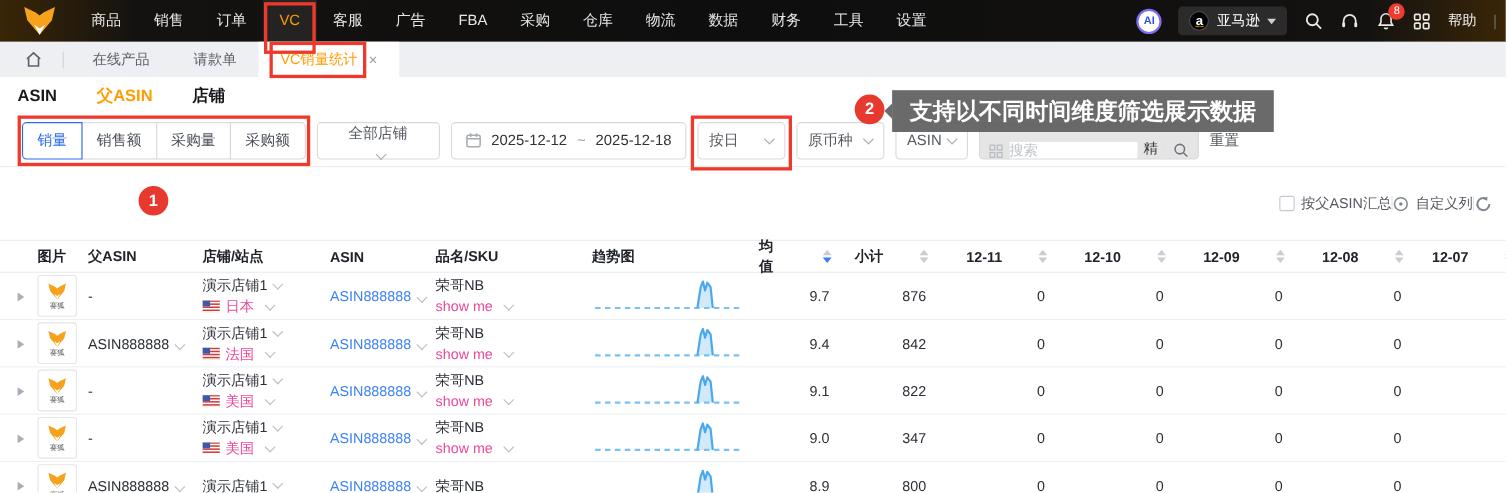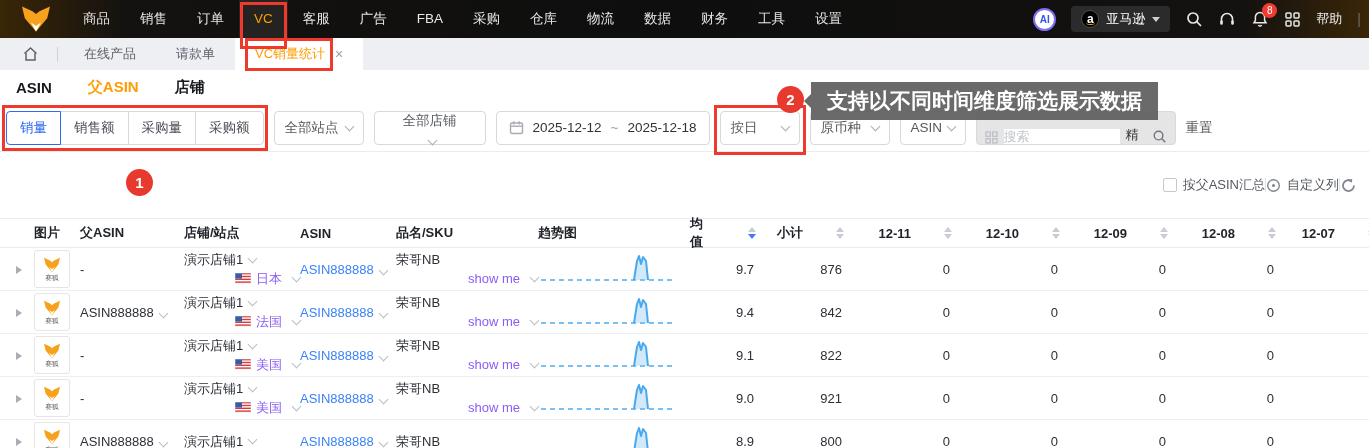--- a/index.html
+++ b/index.html
@@ -44,21 +44,21 @@
     border:3px solid #ee392c; pointer-events:none; z-index:40; }
   .tab-close { margin-left:10px; color:#9aa0a8; font-size:14px; }
 
   
   .subtabs { height:34px; display:flex; align-items:center; gap:36px; padding-left:16px;
     font-size:15px; font-weight:bold; color:#17191d; background:#fff; }
   .subtab { cursor:pointer; }
   .subtab.active { color:#ff9c00; }
 
   
-  .filters { height:48px; display:flex; align-items:center; gap:10px; padding-left:6px;
+  .filters { height:48px; display:flex; align-items:center; gap:10px; padding-left:20px;
     border-bottom:1px solid #ececec; background:#fff; font-size:13.5px; color:#4a4e57; }
   .metric-group { position:relative; display:flex; }
   .metric-group::after { content:""; position:absolute; left:-4px; right:-4px; top:-6px; bottom:-6px;
     border:3px solid #ee392c; pointer-events:none; z-index:40; }
   .mbtn { height:34px; display:flex; align-items:center; padding:0 13px; border:1px solid #d9d9d9;
     background:#fff; margin-left:-1px; cursor:pointer; color:#4a4e57; font-size:13.5px; }
   .mbtn:first-child { border-radius:4px 0 0 4px; margin-left:0; }
   .mbtn:last-child { border-radius:0 4px 4px 0; }
   .mbtn.active { color:#2e6bf0; border-color:#2e6bf0; position:relative; z-index:1; }
   .dd { height:34px; border:1px solid #d9d9d9; border-radius:4px; background:#fff; display:flex;
@@ -102,21 +102,21 @@
     border-top:5px solid #c8ccd4; }
   .tri-down.active { border-top-color:#3e7bfa; }
   .tr { display:flex; align-items:center; height:43px; border-bottom:1px solid #edeff2; font-size:13px; color:#2b2f36; }
   .td.num { text-align:right; padding-right:16px; }
   .exp { display:inline-block; width:0; height:0; border-top:4.5px solid transparent; border-bottom:4.5px solid transparent;
     border-left:6px solid #a9adb5; margin-left:16px; cursor:pointer; }
   .thumb { width:36px; height:38px; border:1px solid #e3e5e8; border-radius:3px; display:flex;
     flex-direction:column; align-items:center; justify-content:center; gap:1px; background:#fff; }
   .thumb em { font-style:normal; font-size:8px; color:#555; line-height:8px; transform:scale(.85); }
   .l1 { line-height:19px; display:flex; align-items:center; }
-  .l2 { line-height:19px; color:#8b5cf6; display:flex; align-items:center; gap:5px;justify-content:flex-end; }
+  .l2 { line-height:19px; color:#ec4899; display:flex; align-items:center; gap:5px; }
   .link { color:#3c82f7; }
   .cdn.blue { border-color:#8db2f5; }
   .td .cdn { border-color:#b9bdc5; }
 
   
   .ann-num { position:absolute; width:27px; height:27px; border-radius:50%; background:#e8392f; color:#fff;
     font-size:15px; font-weight:bold; display:flex; align-items:center; justify-content:center; z-index:60; }
   .ann-box { position:absolute; background:rgba(95,95,95,.93); color:#fff; font-weight:bold;
     display:flex; align-items:center; padding:0 16px; z-index:55; white-space:nowrap; }
   .ann-box::before { content:""; position:absolute; left:-7px; top:50%; margin-top:-7px; width:0; height:0;
@@ -218,24 +218,20 @@
     <span class="subtab">店铺</span>
   </div>
 
   <div class="filters">
     <span class="metric-group">
       <span class="mbtn active">销量</span>
       <span class="mbtn">销售额</span>
       <span class="mbtn">采购量</span>
       <span class="mbtn">采购额</span>
     </span>
-    <span class="dd dd-site">
-      <span>全部站点</span>
-        <i class="cdn"></i>
-    </span>
     <span class="dd dd-store">
       <span>全部店铺</span>
         <i class="cdn"></i>
     </span>
     <span class="datebox">
       <svg width="15" height="15" viewBox="0 0 15 15" fill="none" stroke="#a7abb3" stroke-width="1.4">
         <rect x="1.5" y="3" width="12" height="10.5" rx="1.5"></rect>
           <line x1="4.8" y1="1.2" x2="4.8" y2="4.5"></line>
         <line x1="10.2" y1="1.2" x2="10.2" y2="4.5"></line>
           <line x1="1.5" y1="6.2" x2="13.5" y2="6.2"></line>
@@ -532,21 +528,21 @@
           <div class="td c-asin"><span class="link">ASIN888888</span><i class="cdn blue"></i></div>
           <div class="td c-name">
             <div class="l1">荣哥NB</div>
             <div class="l2">show me<i class="cdn"></i></div>
           </div>
           <div class="td c-trend"><svg width="140" height="34" viewBox="0 0 140 34">
               <path d="M3 29 H137" stroke="#7ac0f3" stroke-width="2" stroke-dasharray="5 4" fill="none"></path>
               <path d="M96 29 L99 10 L101 5 L103 13 L105 6 L108 10 L110 29" stroke="#4aa9ee" stroke-width="2" fill="rgba(122,192,243,0.35)" stroke-linejoin="round"></path>
             </svg></div>
           <div class="td c-avg num">9.0</div>
-          <div class="td c-sub num">921</div>
+          <div class="td c-sub num">347</div>
           <div class="td c-day num">0</div>
           <div class="td c-day num">0</div>
           <div class="td c-day num">0</div>
           <div class="td c-day num">0</div>
           <div class="td c-last num"></div>
         </div>
         <div class="tr">
           <div class="td c-exp"><span class="exp"></span></div>
           <div class="td c-img">
             <span class="thumb">

